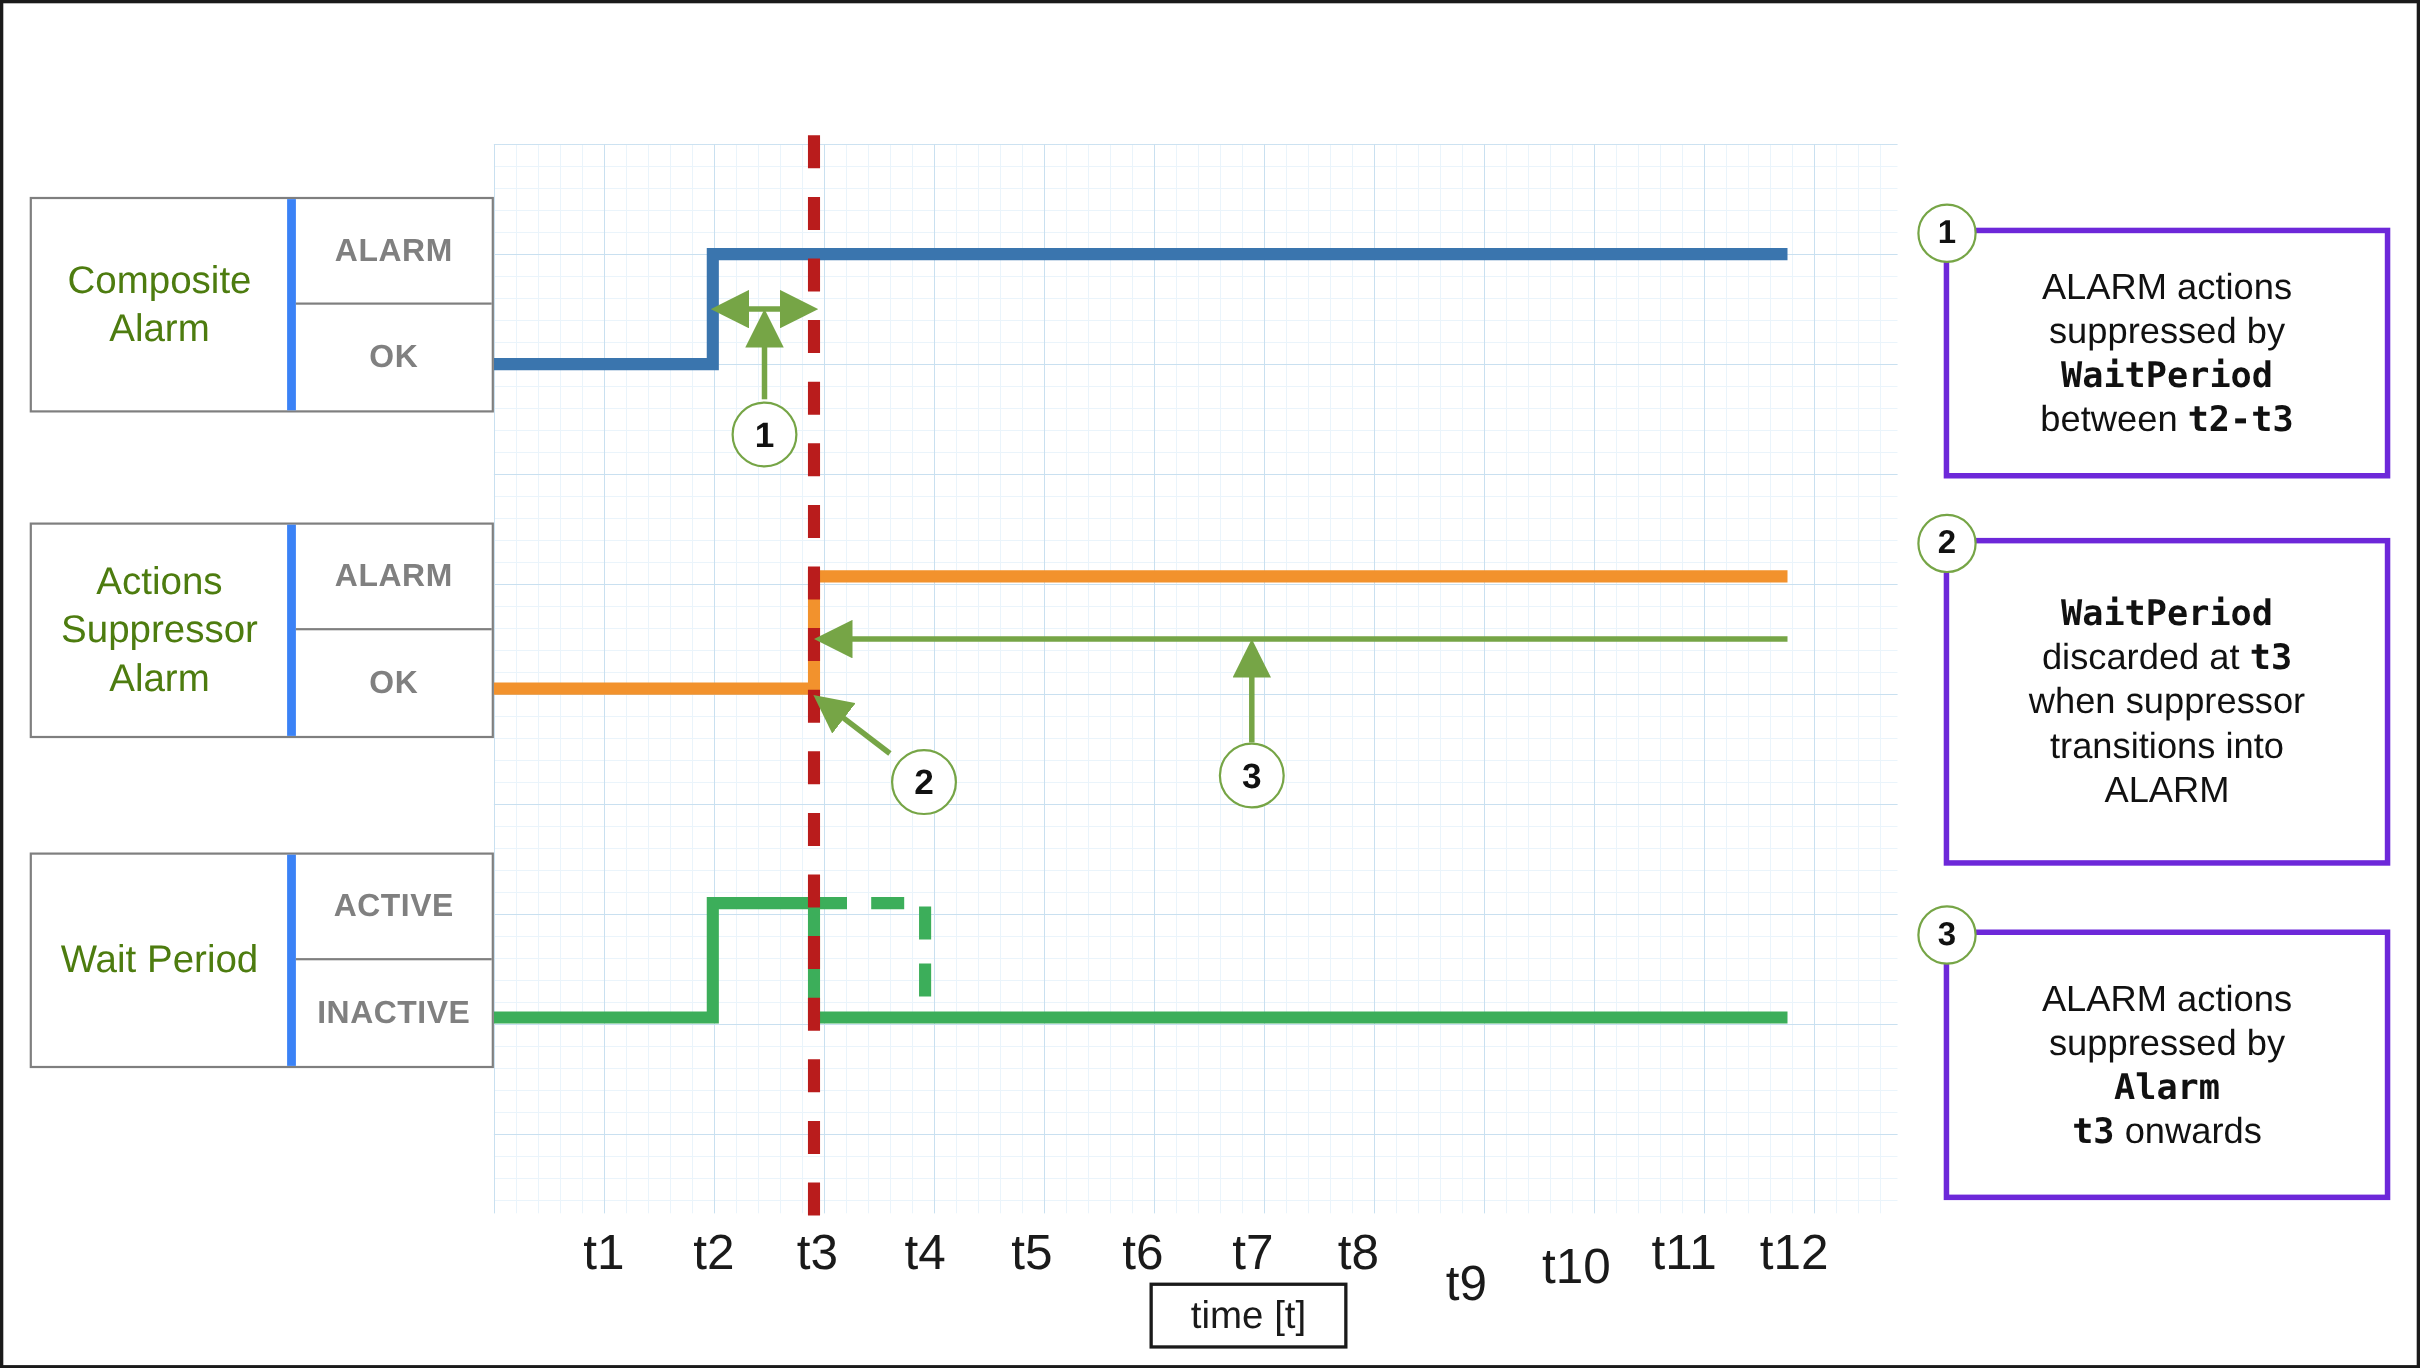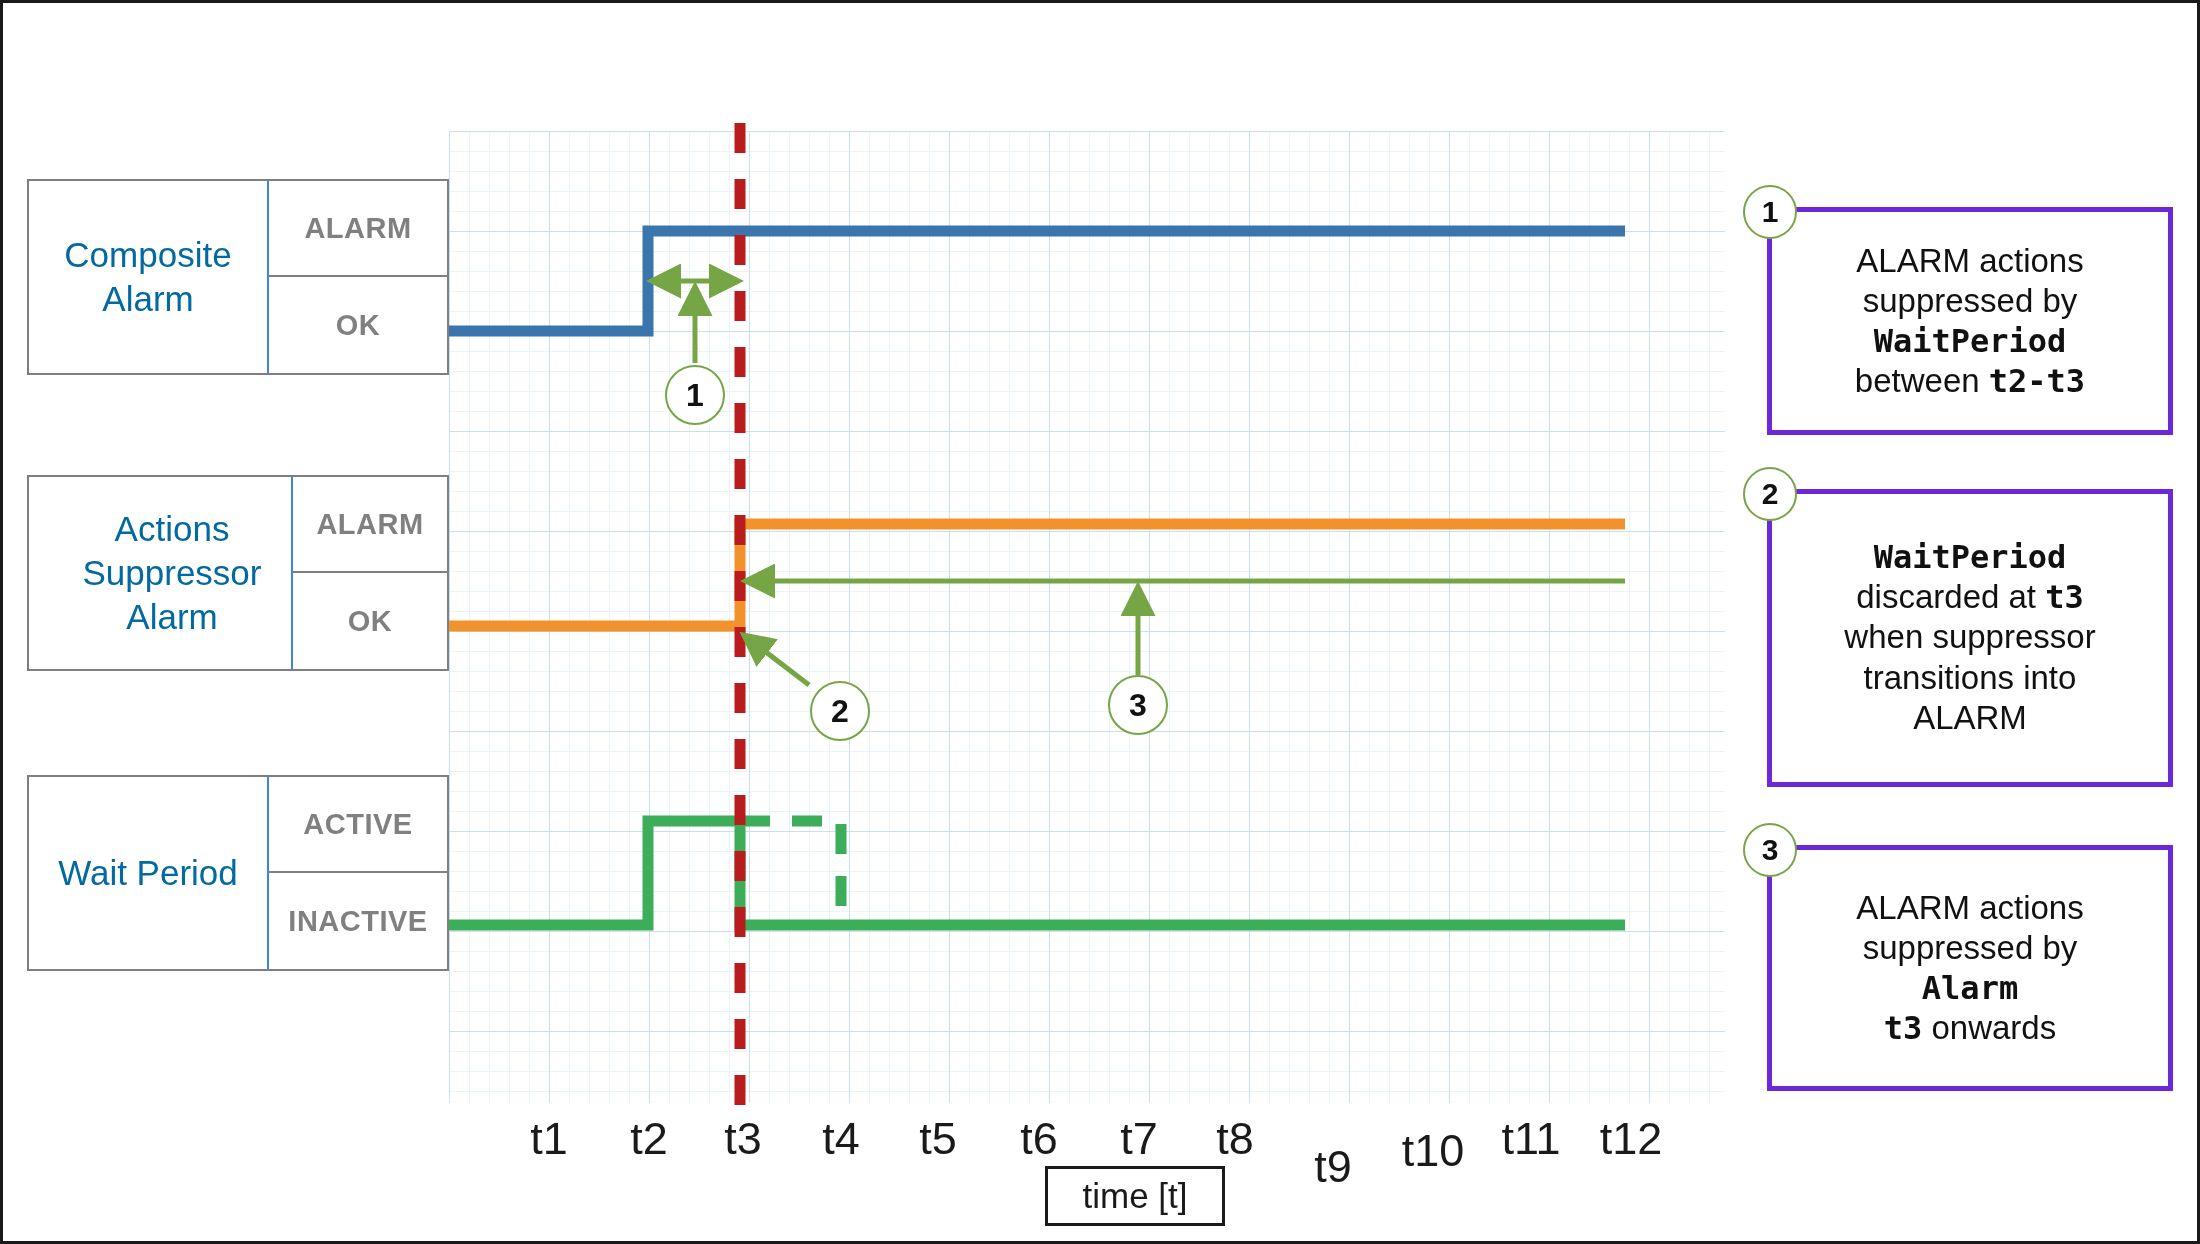--- a/index.html
+++ b/index.html
@@ -29,25 +29,25 @@
     background: #ffffff;
     z-index: 6;
   }
   .state-name {
     flex: 0 0 240px;
     display: flex;
     align-items: center;
     justify-content: center;
     text-align: center;
     font-size: 35px;
-    color: #0369a1;
+    color: #4d7c0f;
     line-height: 1.25;
     padding: 4px 6px;
     box-sizing: border-box;
-    border-right: 2px solid #3b82f6;
+    border-right: 8px solid #3b82f6;
   }
   .state-levels {
     flex: 1 1 auto;
     display: flex;
     flex-direction: column;
     box-sizing: border-box;
   }
   .level-cell {
     flex: 1 1 50%;
     display: flex;
@@ -174,21 +174,21 @@
   <div id="plot"></div>
 
   <div class="state-table" style="left:24px; top:176px; width:422px; height:196px;">
     <div class="state-name">Composite Alarm</div>
     <div class="state-levels">
       <div class="level-cell upper">ALARM</div>
       <div class="level-cell">OK</div>
     </div>
   </div>
 
-  <div class="state-table" style="left:24px; top:472px; width:422px; height:196px;padding-left:24px;">
+  <div class="state-table" style="left:24px; top:472px; width:422px; height:196px;">
     <div class="state-name">Actions Suppressor Alarm</div>
     <div class="state-levels">
       <div class="level-cell upper">ALARM</div>
       <div class="level-cell">OK</div>
     </div>
   </div>
 
   <div class="state-table" style="left:24px; top:772px; width:422px; height:196px;">
     <div class="state-name">Wait Period</div>
     <div class="state-levels">

